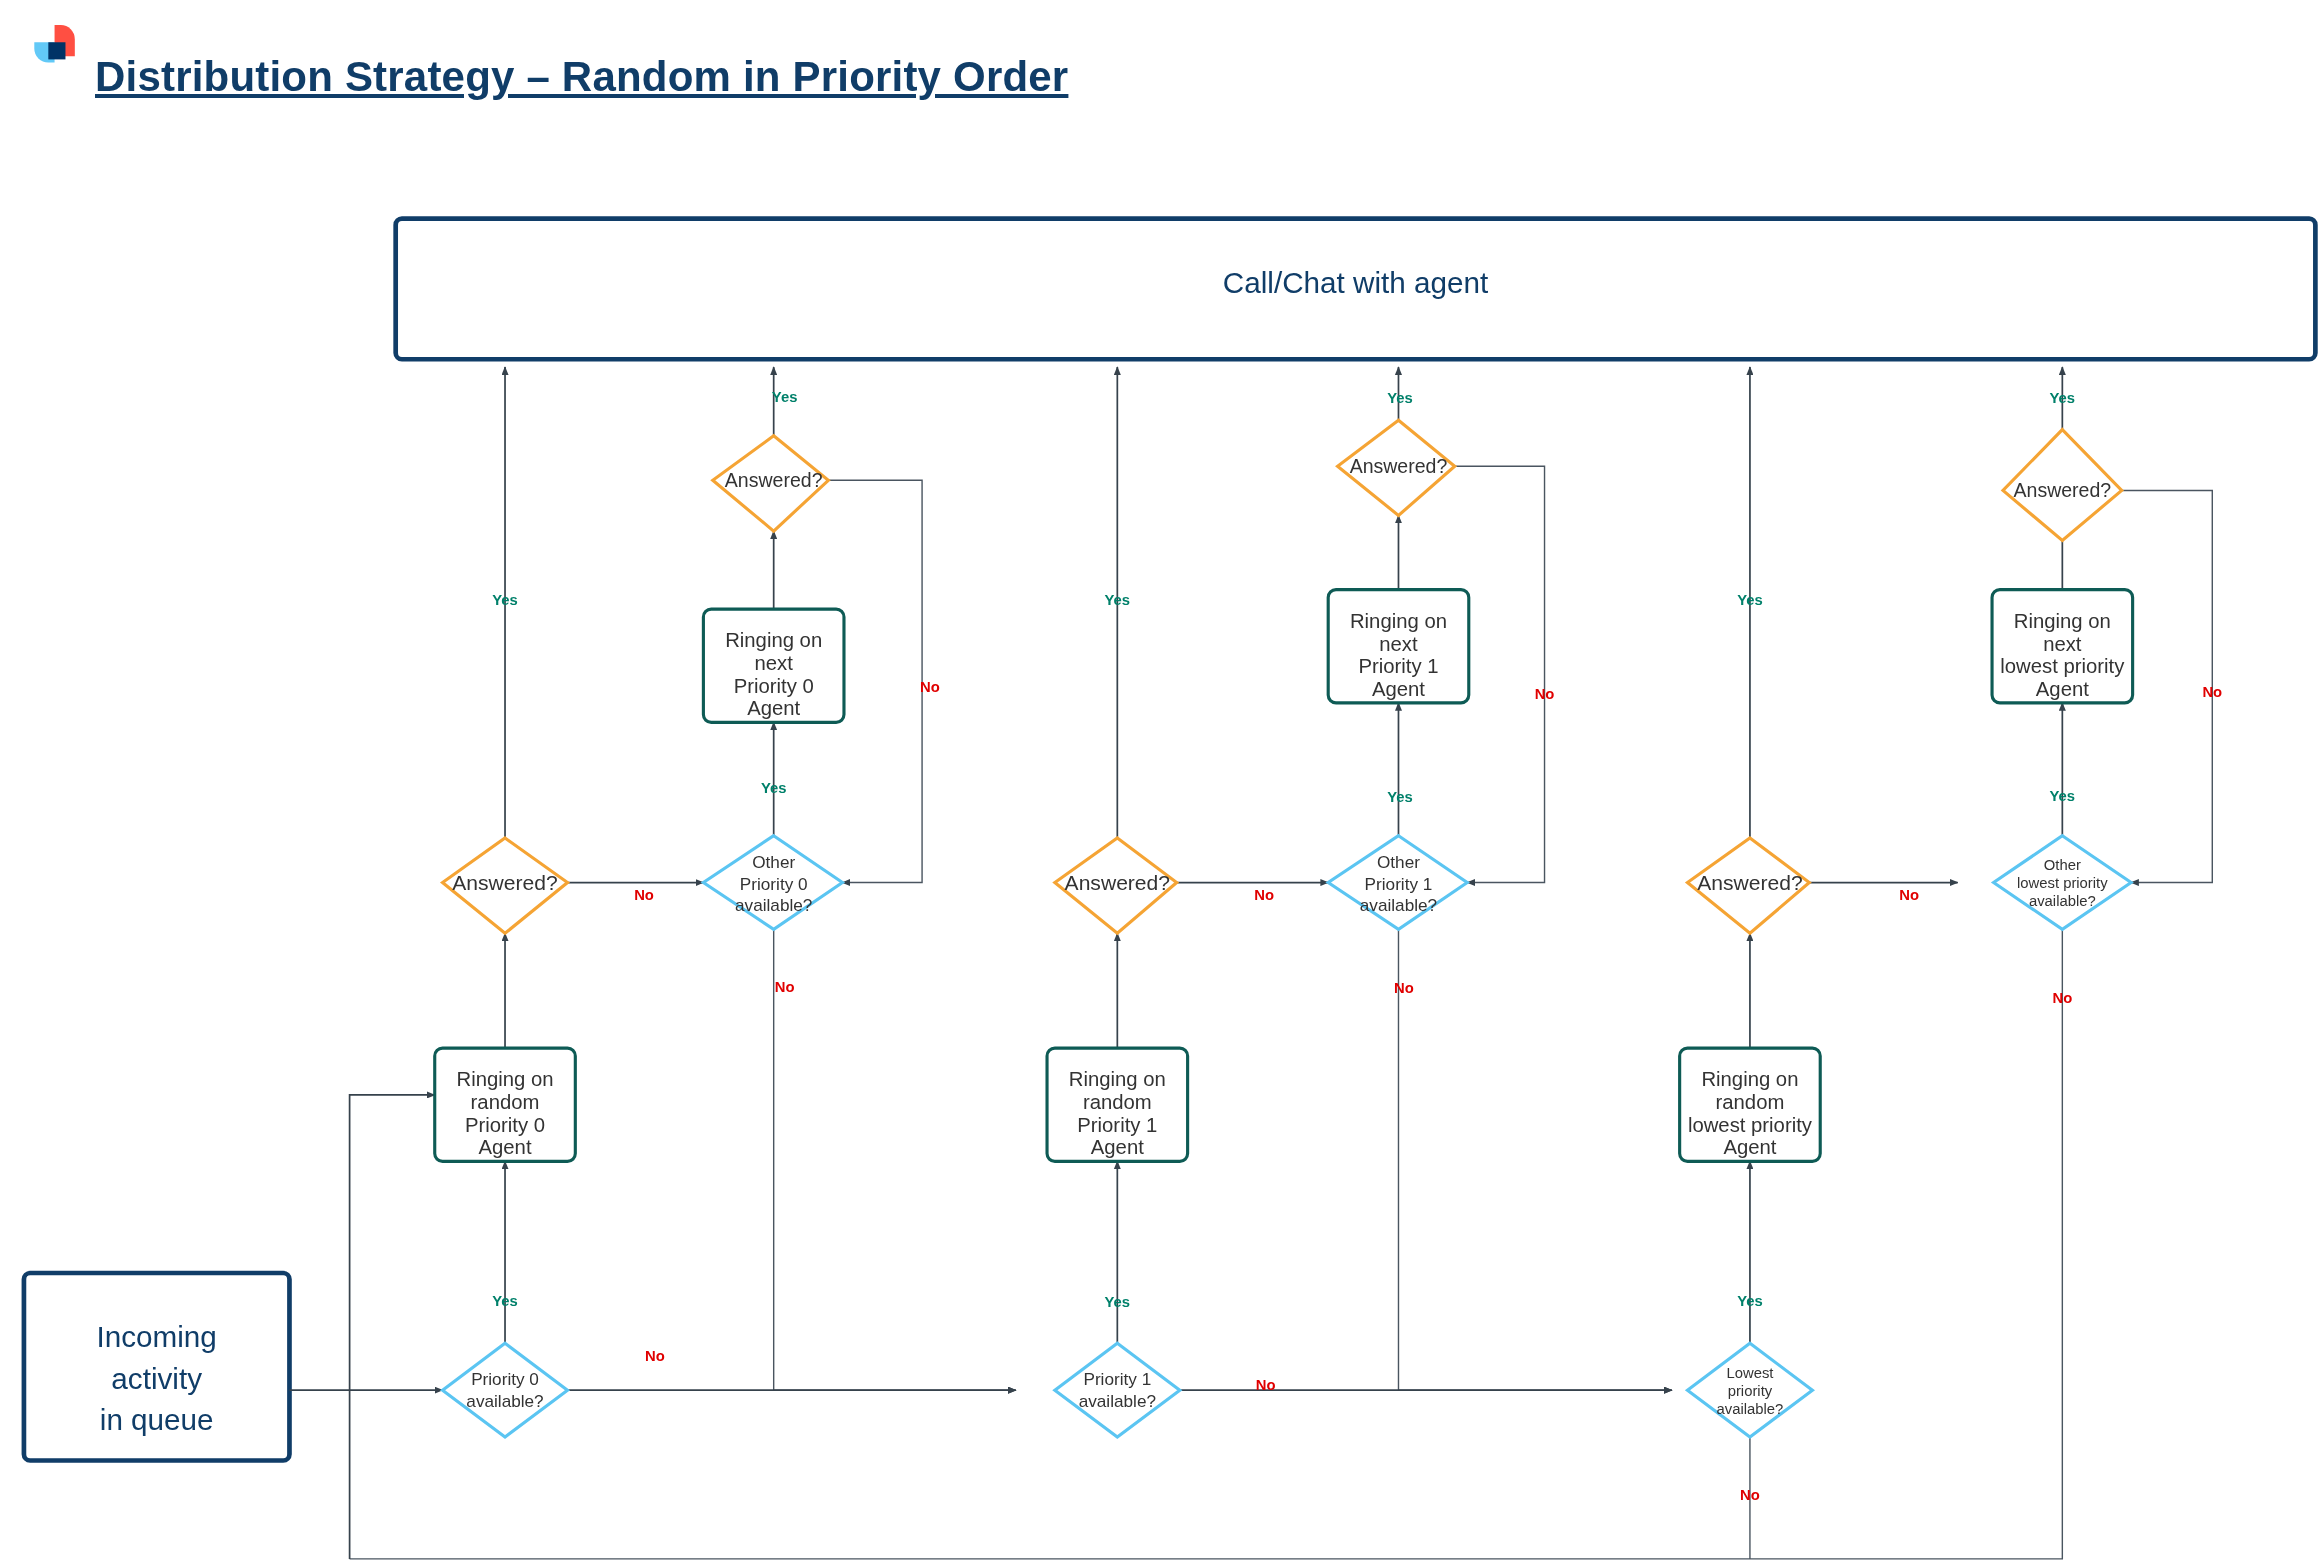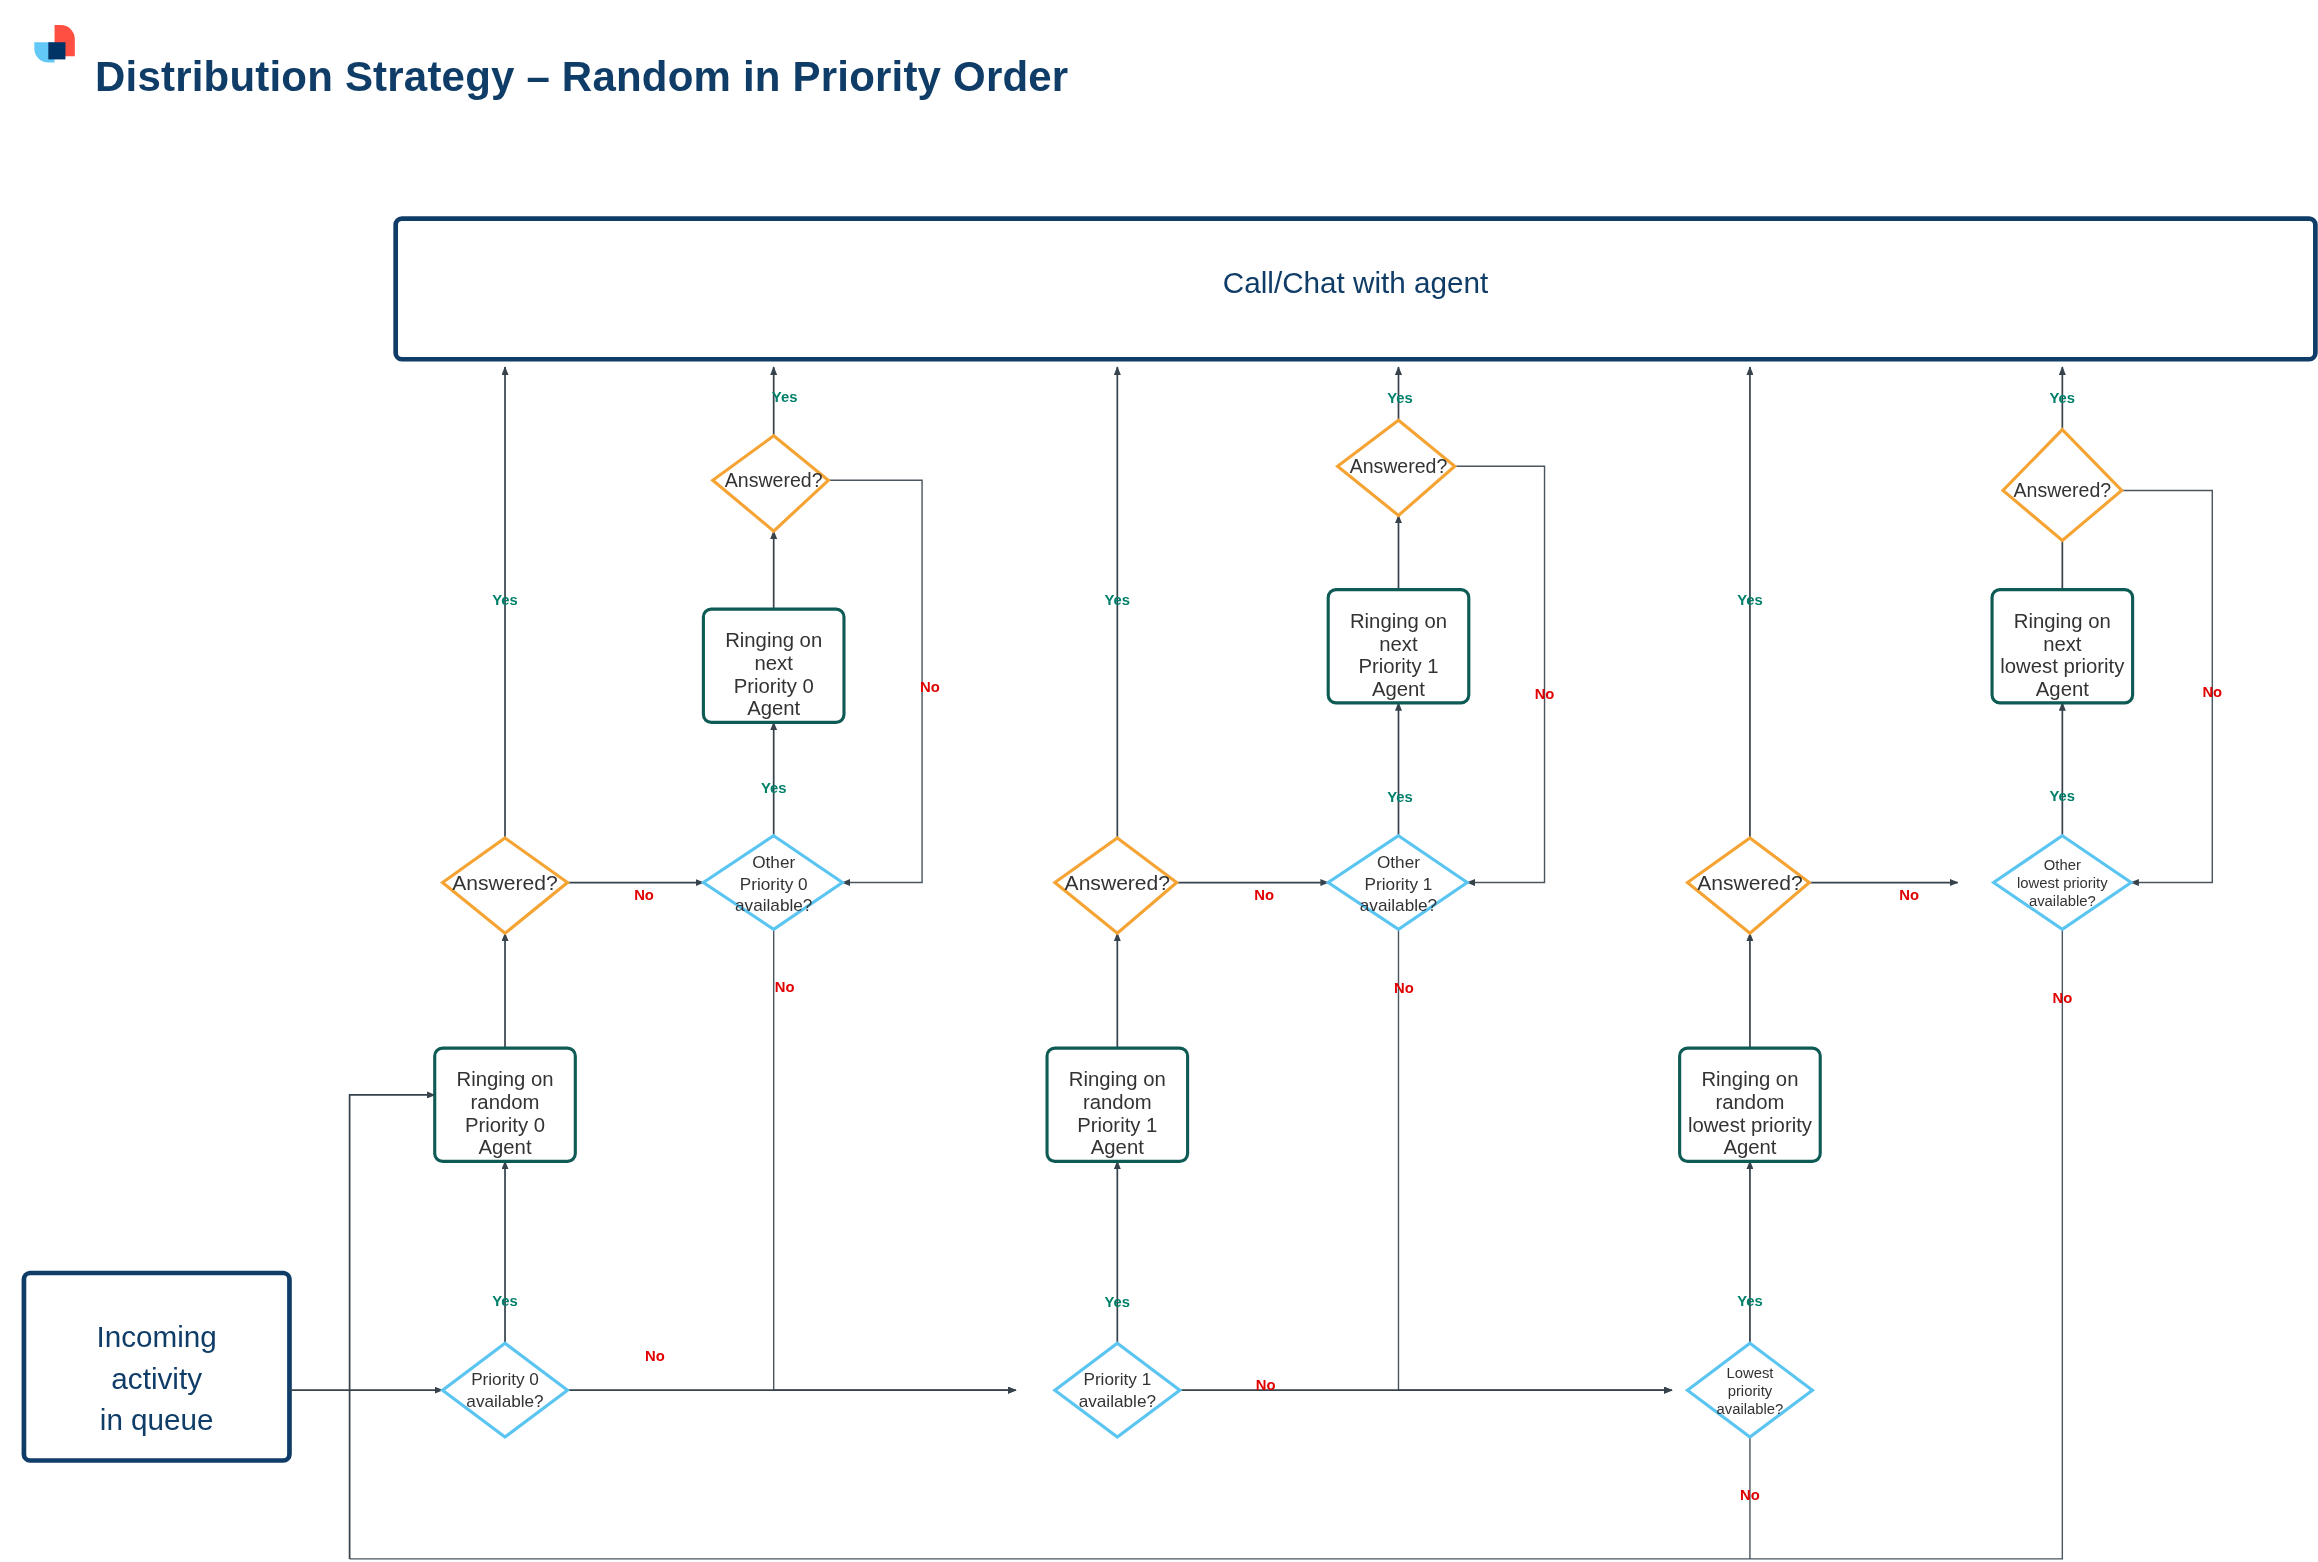--- a/index.html
+++ b/index.html
@@ -1,21 +1,21 @@
 <!DOCTYPE html>
 <html style="font-size:12.5px"><head>
 <meta charset="utf-8">
 <style>
   html,body{margin:0;padding:0;background:#ffffff;}
   body{width:2319px;height:1562px;font-family:"Liberation Sans",sans-serif;overflow:hidden;}
   #root{position:relative;width:2319px;height:1562px;}
 
   
   .logo{position:absolute;left:28px;top:22px;width:50px;height:53px;}
-  .page-title{position:absolute;left:95px;top:53px;font-size:42px;font-weight:bold;color:#103D68;letter-spacing:0.2px;white-space:nowrap;}
+  .page-title{position:absolute;left:95px;top:53px;font-size:42px;font-weight:bold;color:#103D68;letter-spacing:0.2px;white-space:nowrap;text-decoration:underline;}
 
   
   svg.flow{position:absolute;left:0;top:0;width:2319px;height:1562px;}
   .node-label{font-family:"Liberation Sans",sans-serif;fill:#333333;text-anchor:middle;}
   .big-navy{font-size:38px;fill:#103D68;}
   .proc-txt{font-size:26px;}
   .diam-txt{font-size:22px;}
   .diam-txt-sm{font-size:19px;}
   .edge-yes{font-size:19px;font-weight:bold;fill:#00806A;text-anchor:middle;font-family:"Liberation Sans",sans-serif;}
   .edge-no{font-size:19px;font-weight:bold;fill:#E00000;text-anchor:middle;font-family:"Liberation Sans",sans-serif;}

